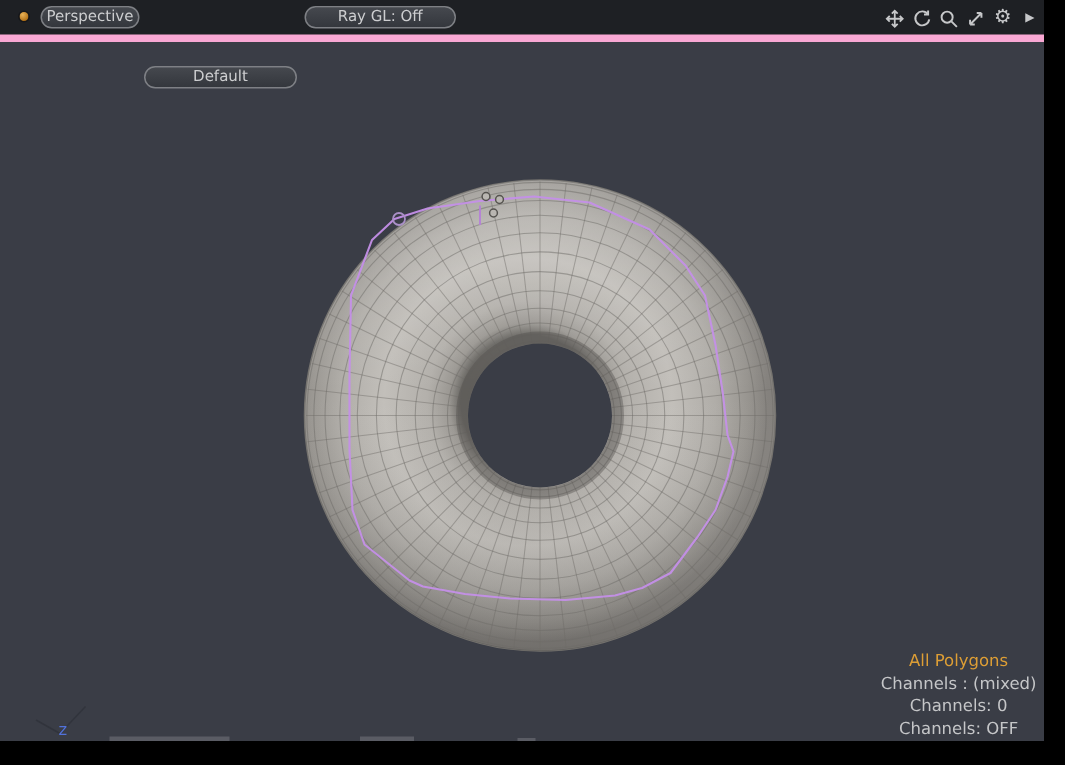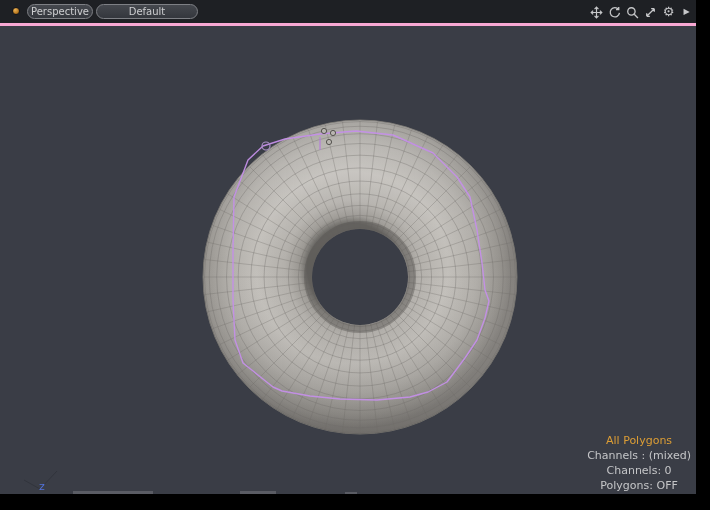--- a/index.html
+++ b/index.html
@@ -1,31 +1,31 @@
 <!DOCTYPE html>
 <html><head>
 <meta charset="utf-8">
 <style>
   html,body{margin:0;padding:0;background:#000;}
   body{font-family:"DejaVu Sans", sans-serif;}
   .stage{position:relative;width:710px;height:510px;background:#3a3d46;overflow:hidden;}
 
   
   .toolbar{position:absolute;left:0;top:0;width:710px;height:23px;background:#1e2024;
-           border-bottom:3px solid #f9a8d4;z-index:4;}
+           border-bottom:5px solid #f9a8d4;z-index:4;}
   .status-dot{position:absolute;left:12px;top:7px;width:8px;height:8px;border-radius:50%;
            background:radial-gradient(circle at 35% 30%, #eab257, #b06f15 75%);
            border:1px solid #15161a;box-sizing:border-box;}
   .pill{position:absolute;top:4px;height:15px;box-sizing:border-box;padding:0;
         background:linear-gradient(#45484e,#34373d);
         border:1px solid #7e8085;border-radius:8px;
         color:#cdced0;font-size:10px;line-height:12px;text-align:center;
         font-family:"DejaVu Sans", sans-serif;cursor:pointer;}
   .pill-perspective{left:27px;width:66px;}
-  .pill-default{left:96px;width:102px;}
+  .pill-default{left:96px;width:102px;margin-top:40px;}
   .pill-raygl{left:203px;width:101px;}
 
   .tool-icons{position:absolute;right:16px;top:2px;height:20px;display:flex;
         align-items:center;gap:3px;z-index:5;}
   .ticon{width:15px;height:18px;display:flex;align-items:center;justify-content:center;
         color:#c6c7c9;cursor:pointer;}
   .ticon svg{display:block;}
   .glyph-gear{font-size:13px;line-height:18px;}
   .glyph-flyout{font-size:8px;line-height:18px;}
 
@@ -165,20 +165,21 @@
     <g stroke="#31343c" stroke-width="1">
       <line x1="40" y1="489" x2="57" y2="471"></line>
       <line x1="40" y1="489" x2="24" y2="480"></line>
     </g>
   </svg>
 
   <div class="toolbar">
     <span class="status-dot"></span>
     <button class="pill pill-perspective">Perspective</button>
     <button class="pill pill-default">Default</button>
+    <button class="pill pill-raygl">Ray GL: Off</button>
   </div>
 
   <div class="tool-icons">
     <span class="ticon">
       <svg width="13" height="13" viewBox="0 0 12 12" fill="none" stroke="currentColor" stroke-width="1.1">
         <path d="M6 1.2L6 10.8M1.2 6L10.8 6M4.2 2.9L6 1.1L7.8 2.9M4.2 9.1L6 10.9L7.8 9.1M2.9 4.2L1.1 6L2.9 7.8M9.1 4.2L10.9 6L9.1 7.8"></path>
       </svg>
     </span>
     <span class="ticon">
       <svg width="13" height="13" viewBox="0 0 12 12" fill="none" stroke="currentColor" stroke-width="1.2">
@@ -198,21 +199,21 @@
       </svg>
     </span>
     <span class="ticon glyph-gear">⚙</span>
     <span class="ticon glyph-flyout">▶</span>
   </div>
 
   <div class="hud">
     <div class="hud-amber">All Polygons</div>
     <div>Channels : (mixed)</div>
     <div>Channels: 0</div>
-    <div>Polygons: OFF</div>
+    <div>Channels: OFF</div>
   </div>
 
   <div class="axis-z">z</div>
 
   <div class="remnant remnant-a"></div>
   <div class="remnant remnant-b"></div>
   <div class="remnant remnant-c"></div>
 
   <div class="strip strip-right"></div>
   <div class="strip strip-bottom"></div>

